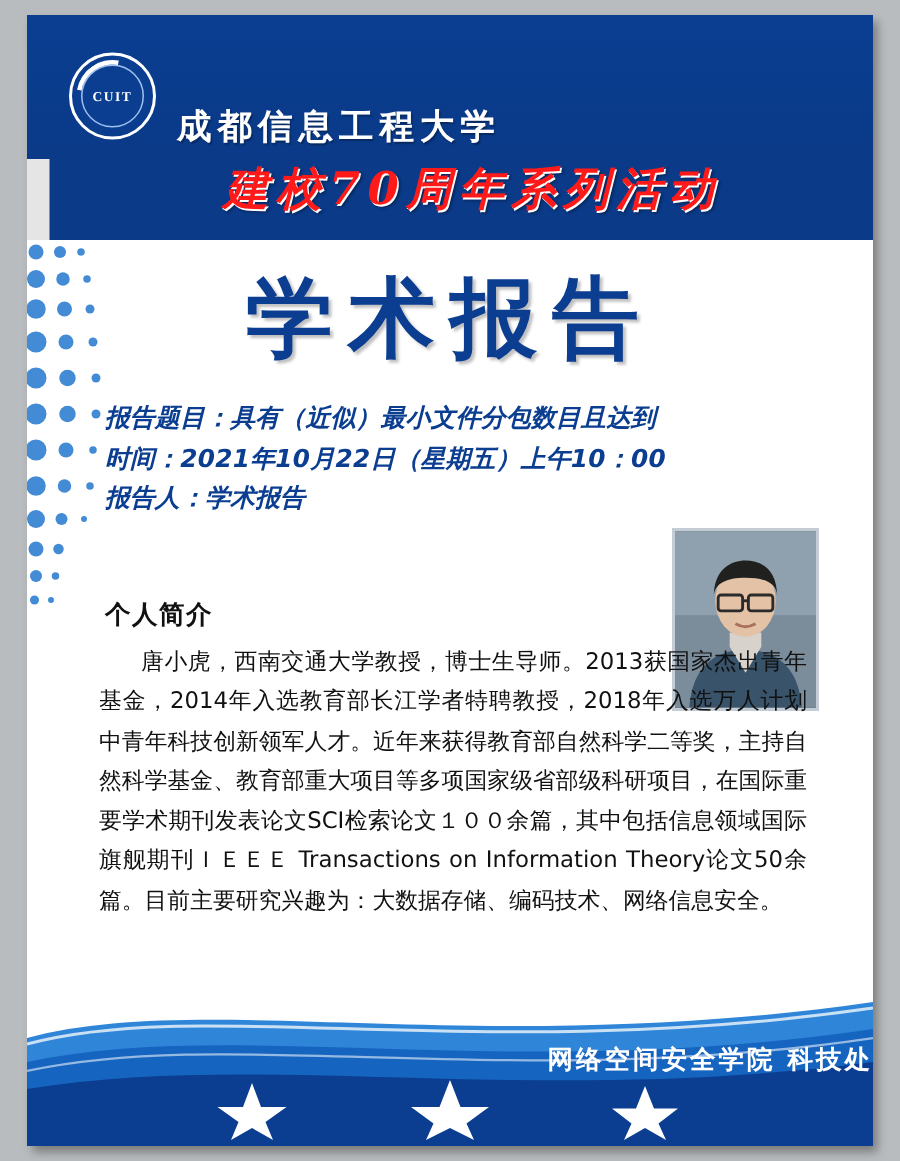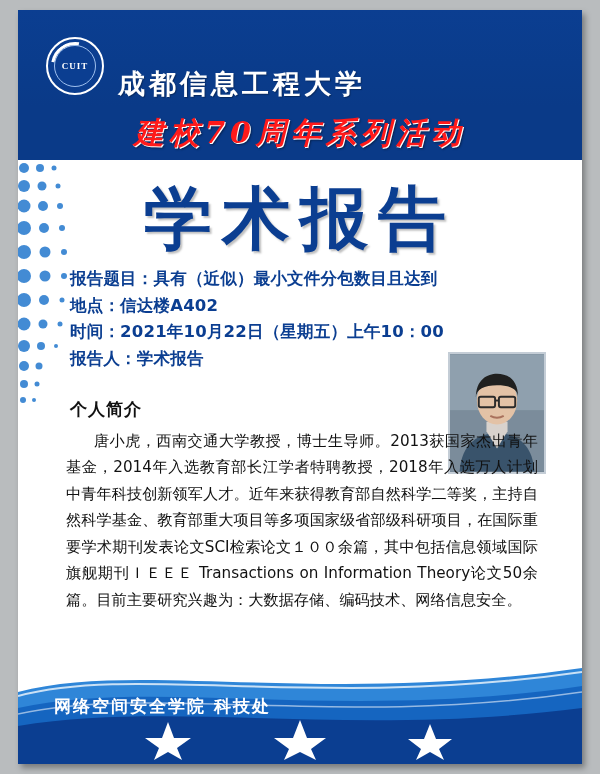--- a/index.html
+++ b/index.html
@@ -47,37 +47,37 @@
   }
   .logo-arc {
     position: absolute; left: 3px; top: 3px; right: 3px; bottom: 3px;
     border-radius: 50%;
     border-top: 3px solid #ffffff; border-left: 3px solid transparent;
     border-right: 3px solid transparent; border-bottom: 3px solid transparent;
     transform: rotate(-35deg);
   }
   .univ-names { margin-left: 14px; }
   .univ-cn {
-    color: #ffffff; font-size: 27px; font-weight: bold;
+    color: #ffffff; font-size: 23px; font-weight: bold;
     letter-spacing: 4px; line-height: 1.1;
-    font-family: Liberation Mono, monospace;
+    font-family: Liberation Serif, serif;
     text-shadow: 1px 1px 1px rgba(0,0,0,0.3);
     margin-top: 42px;
   }
   .univ-en {
     color: #ffffff; font-size: 11px; letter-spacing: 0.3px;
     margin-top: 4px; font-family: "Liberation Serif", serif;
   }
 
   
   .anniv-band {
-    position: absolute; left: 0; top: 96px;
+    position: absolute; left: 15px; top: 96px;
     width: 100%; height: 54px;
     background: linear-gradient(180deg,#0a3a88 0%, #0a3a88 100%);
-    display: flex; align-items: center; justify-content: center;
+    display: flex; justify-content: center;
   }
   .anniv-text {
     color: #ff1a1a; font-size: 30px; font-weight: bold;
     letter-spacing: 5px; font-style: italic;
     font-family: "DejaVu Serif", "Liberation Serif", serif;
     text-shadow: 1px 1px 0 #ffffff, 2px 2px 2px rgba(0,0,0,0.4);
     white-space: nowrap;
   }
 
   
@@ -88,32 +88,32 @@
     overflow: hidden;
   }
   
   .dots {
     position: absolute; left: 0; top: 0; width: 62px; height: 330px;
     opacity: 0.9;
   }
   .big-title {
     position: absolute; left: 0; right: 0; top: 14px;
     text-align: center;
-    color: #0b3e91; font-size: 68px; font-weight: bold;
+    color: #0b3e91; font-size: 58px; font-weight: bold;
     letter-spacing: 10px;
     font-family: "DejaVu Serif", "Liberation Serif", serif;
     text-shadow: 2px 2px 2px rgba(0,0,0,0.25);
   }
 
   .info-block {
     position: absolute; left: 52px; top: 106px; width: 470px;
   }
   .info-line {
     color: #0b3e91; font-size: 16.5px; font-weight: bold;
-    line-height: 1.62; letter-spacing: 0.2px;
+    line-height: 1.62; letter-spacing: 0.2px; font-style: italic;
   }
   .info-line.indent { padding-left: 76px; }
 
   .bio-title {
     position: absolute; left: 52px; top: 238px;
     color: #111111; font-size: 17px; font-weight: bold;
     letter-spacing: 1px;
     text-align: right;
   }
   .photo {
@@ -137,21 +137,21 @@
   }
   .welcome {
     position: absolute; left: 0; right: 0; bottom: 88px;
     text-align: center;
     color: #e4001b; font-size: 19px; font-weight: bold;
     letter-spacing: 1px; z-index: 5;
     text-shadow: 1px 1px 1px rgba(0,0,0,0.18);
   }
   .dept {
     position: absolute; left: 0; right: 0; bottom: 46px;
-    text-align: left; z-index: 5;
+    text-align: right; z-index: 5;
     color: #ffffff; font-size: 17px; font-weight: bold; letter-spacing: 2px; margin-left: 36px;
   }
   .stars { position: absolute; left: 0; bottom: 4px; width: 100%; height: 42px; z-index: 6;}
 </style>
 </head>
 <body>
 
 <div id="poster">
 
   <div class="header">
@@ -207,21 +207,20 @@
           <circle cx="19" cy="224" r="2.5"></circle>
         <circle cx="5" cy="240" r="3"></circle>
           <circle cx="16" cy="240" r="2"></circle>
       </g>
     </svg>
 
     <div class="big-title">学术报告</div>
 
     <div class="info-block">
       <div class="info-line">报告题目：具有（近似）最小文件分包数目且达到</div>
-      <div class="info-line">地点：信达楼A402</div>
       <div class="info-line">时间：2021年10月22日（星期五）上午10：00</div>
       <div class="info-line">报告人：学术报告</div>
     </div>
 
     <div class="bio-title">个人简介</div>
 
     <div class="photo">
       <svg viewBox="0 0 98 122" width="100%" height="100%">
         <rect x="0" y="0" width="98" height="122" fill="#7b8c9b"></rect>
         <rect x="0" y="0" width="98" height="58" fill="#8fa0ae"></rect>

